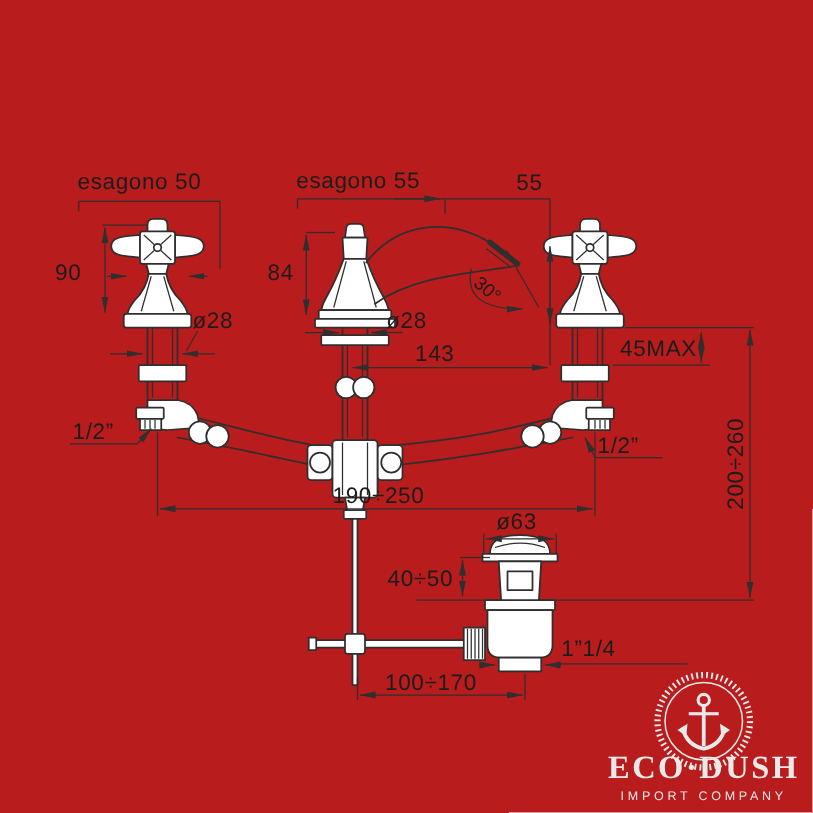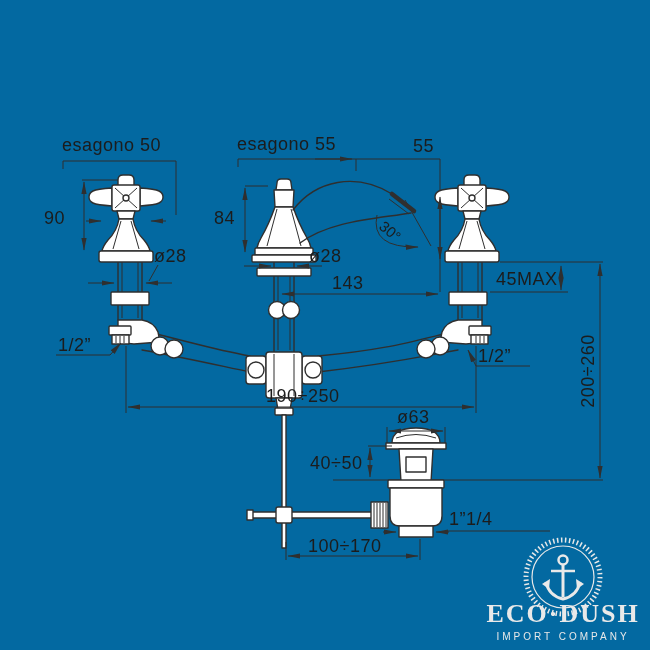--- a/index.html
+++ b/index.html
@@ -1,16 +1,16 @@
 <!DOCTYPE html>
 <html><head>
 <meta charset="utf-8">
 <style>
   html,body{margin:0;padding:0;background:#fff;}
-  #stage{position:relative;width:650px;height:650px;background:#0369a1;overflow:hidden;
+  #stage{position:relative;width:650px;height:650px;background:#b91c1c;overflow:hidden;
          font-family:"Liberation Sans",sans-serif;}
   svg{position:absolute;left:0;top:0;}
   .ln  {stroke:#2f2f2f;stroke-width:1.4;fill:none;stroke-linecap:round;stroke-linejoin:round;}
   .fw  {fill:#ffffff;stroke:#2f2f2f;stroke-width:1.4;stroke-linejoin:round;}
   .thin{stroke:#2f2f2f;stroke-width:1;fill:none;}
   .dim {stroke:#2f2f2f;stroke-width:1;fill:none;marker-start:url(#ah);marker-end:url(#ah);}
   .lead{stroke:#2f2f2f;stroke-width:1;fill:none;marker-end:url(#ah);}
   .txt {font-family:"Liberation Sans",sans-serif;font-size:18px;fill:#1c1c1c;letter-spacing:.5px;}
   .txt-sm{font-family:"Liberation Sans",sans-serif;font-size:15px;fill:#1c1c1c;}
   .wmk {stroke:#e9e9e9;fill:none;}

